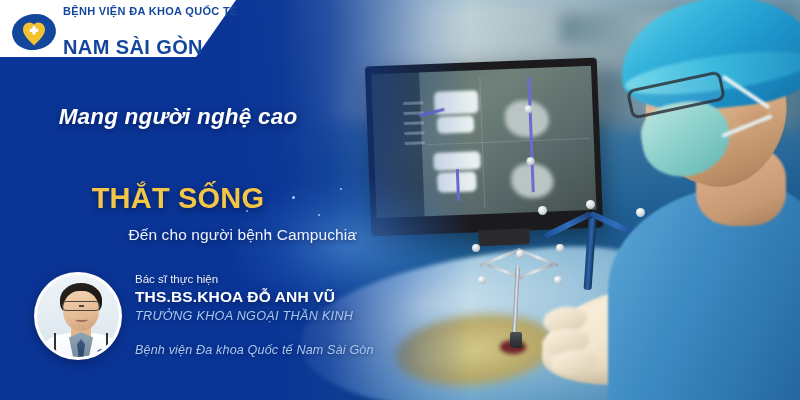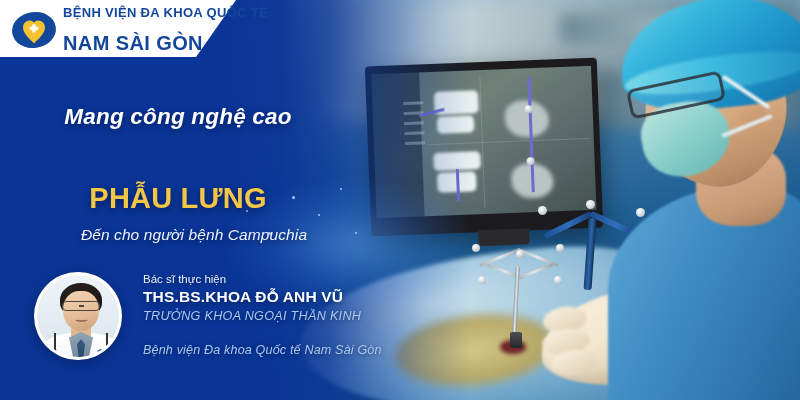--- a/index.html
+++ b/index.html
@@ -206,22 +206,22 @@
   }
   .logo-wrap{position:absolute;left:12px;top:6px;display:flex;align-items:center;gap:7px;}
   .logo-mark{position:relative;width:44px;height:40px;}
   .logo-oval{
     position:absolute;left:0;top:2px;width:44px;height:36px;
     background:#13479c;border-radius:50%;transform:rotate(-8deg);
   }
   .logo-heart{position:absolute;left:9px;top:7px;width:26px;height:27px;}
   .logo-text{line-height:1;}
   .logo-top{
-    font-size:13px;letter-spacing:.32px;color:#14479c;font-weight:700;
-    white-space:nowrap;margin-bottom:14px;
+    font-size:11px;letter-spacing:.32px;color:#14479c;font-weight:700;
+    white-space:nowrap;margin-bottom:20px;
   }
   .logo-main{
     font-size:20px;font-weight:700;color:#14479c;letter-spacing:.4px;
     white-space:nowrap;line-height:1;
   }
 
   
   .kicker{
     position:absolute;left:0;top:104px;width:356px;text-align:center;
     font-size:22.5px;font-style:italic;font-weight:700;color:#ffffff;
@@ -233,28 +233,28 @@
     font-size:29px;font-weight:800;color:#f3c646;letter-spacing:.2px;
     text-shadow:0 2px 7px rgba(0,10,55,.6);
     white-space:nowrap;
   }
   .headline2{
     position:absolute;left:0;top:182px;width:356px;text-align:center;
     font-size:29px;font-weight:800;color:#f3c646;letter-spacing:.2px;
     text-shadow:0 2px 7px rgba(0,10,55,.6);
   }
   .subline{
-    position:absolute;left:16px;top:226px;width:356px;text-align:center;
-    font-size:15.5px;font-style:italic;color:#eef4ff;font-weight:400;
+    position:absolute;left:0;top:226px;width:356px;text-align:right;
+    font-size:15.5px;color:#eef4ff;font-weight:400;
     letter-spacing:.1px;
     text-shadow:0 2px 5px rgba(0,12,60,.5);
   }
 
   
-  .doctor{position:absolute;left:34px;top:272px;display:flex;align-items:center;gap:21px;}
+  .doctor{position:absolute;left:34px;top:272px;display:flex;align-items:center;gap:13px;}
   .portrait{
     position:relative;width:88px;height:88px;border-radius:50%;
     background:#ffffff;padding:3px;
     box-shadow:0 3px 12px rgba(0,10,50,.4);
     flex:0 0 auto;
   }
   .portrait-inner{
     position:relative;width:100%;height:100%;border-radius:50%;overflow:hidden;
     background:linear-gradient(180deg,#eef4f8 0%,#e3ecf2 55%,#d6e2ea 100%);
   }
@@ -435,22 +435,22 @@
         <path d="M13 26.5 C6.5 20 2 15.8 2 10.6 C2 6.6 5 3.6 8.7 3.6 C10.8 3.6 12.2 4.6 13 5.7 C13.8 4.6 15.2 3.6 17.3 3.6 C21 3.6 24 6.6 24 10.6 C24 15.8 19.5 20 13 26.5 Z" fill="#f2c230"></path>
         <path d="M11.4 7.2 h3.2 v2.6 h2.6 v3.2 h-2.6 v2.6 h-3.2 v-2.6 h-2.6 v-3.2 h2.6 z" fill="#ffffff"></path>
       </svg>
     </div>
     <div class="logo-text">
       <div class="logo-top">BỆNH VIỆN ĐA KHOA QUỐC TẾ</div>
       <div class="logo-main">NAM SÀI GÒN</div>
     </div>
   </div>
 
-  <div class="kicker">Mang công nghệ cao</div>
-  <div class="headline2">PHẪU LƯNG</div>
+  <div class="kicker">Mang người nghệ cao</div>
+  <div class="headline2">THẮT SỐNG</div>
   <div class="subline">Đến cho người bệnh Campuchia</div>
 
   <div class="doctor">
     <div class="portrait">
       <div class="portrait-inner">
         <div class="p-coat"></div>
         <div class="p-neck"></div>
         <div class="p-shirt"></div>
         <div class="p-tie"></div>
         <div class="p-steth"></div>

